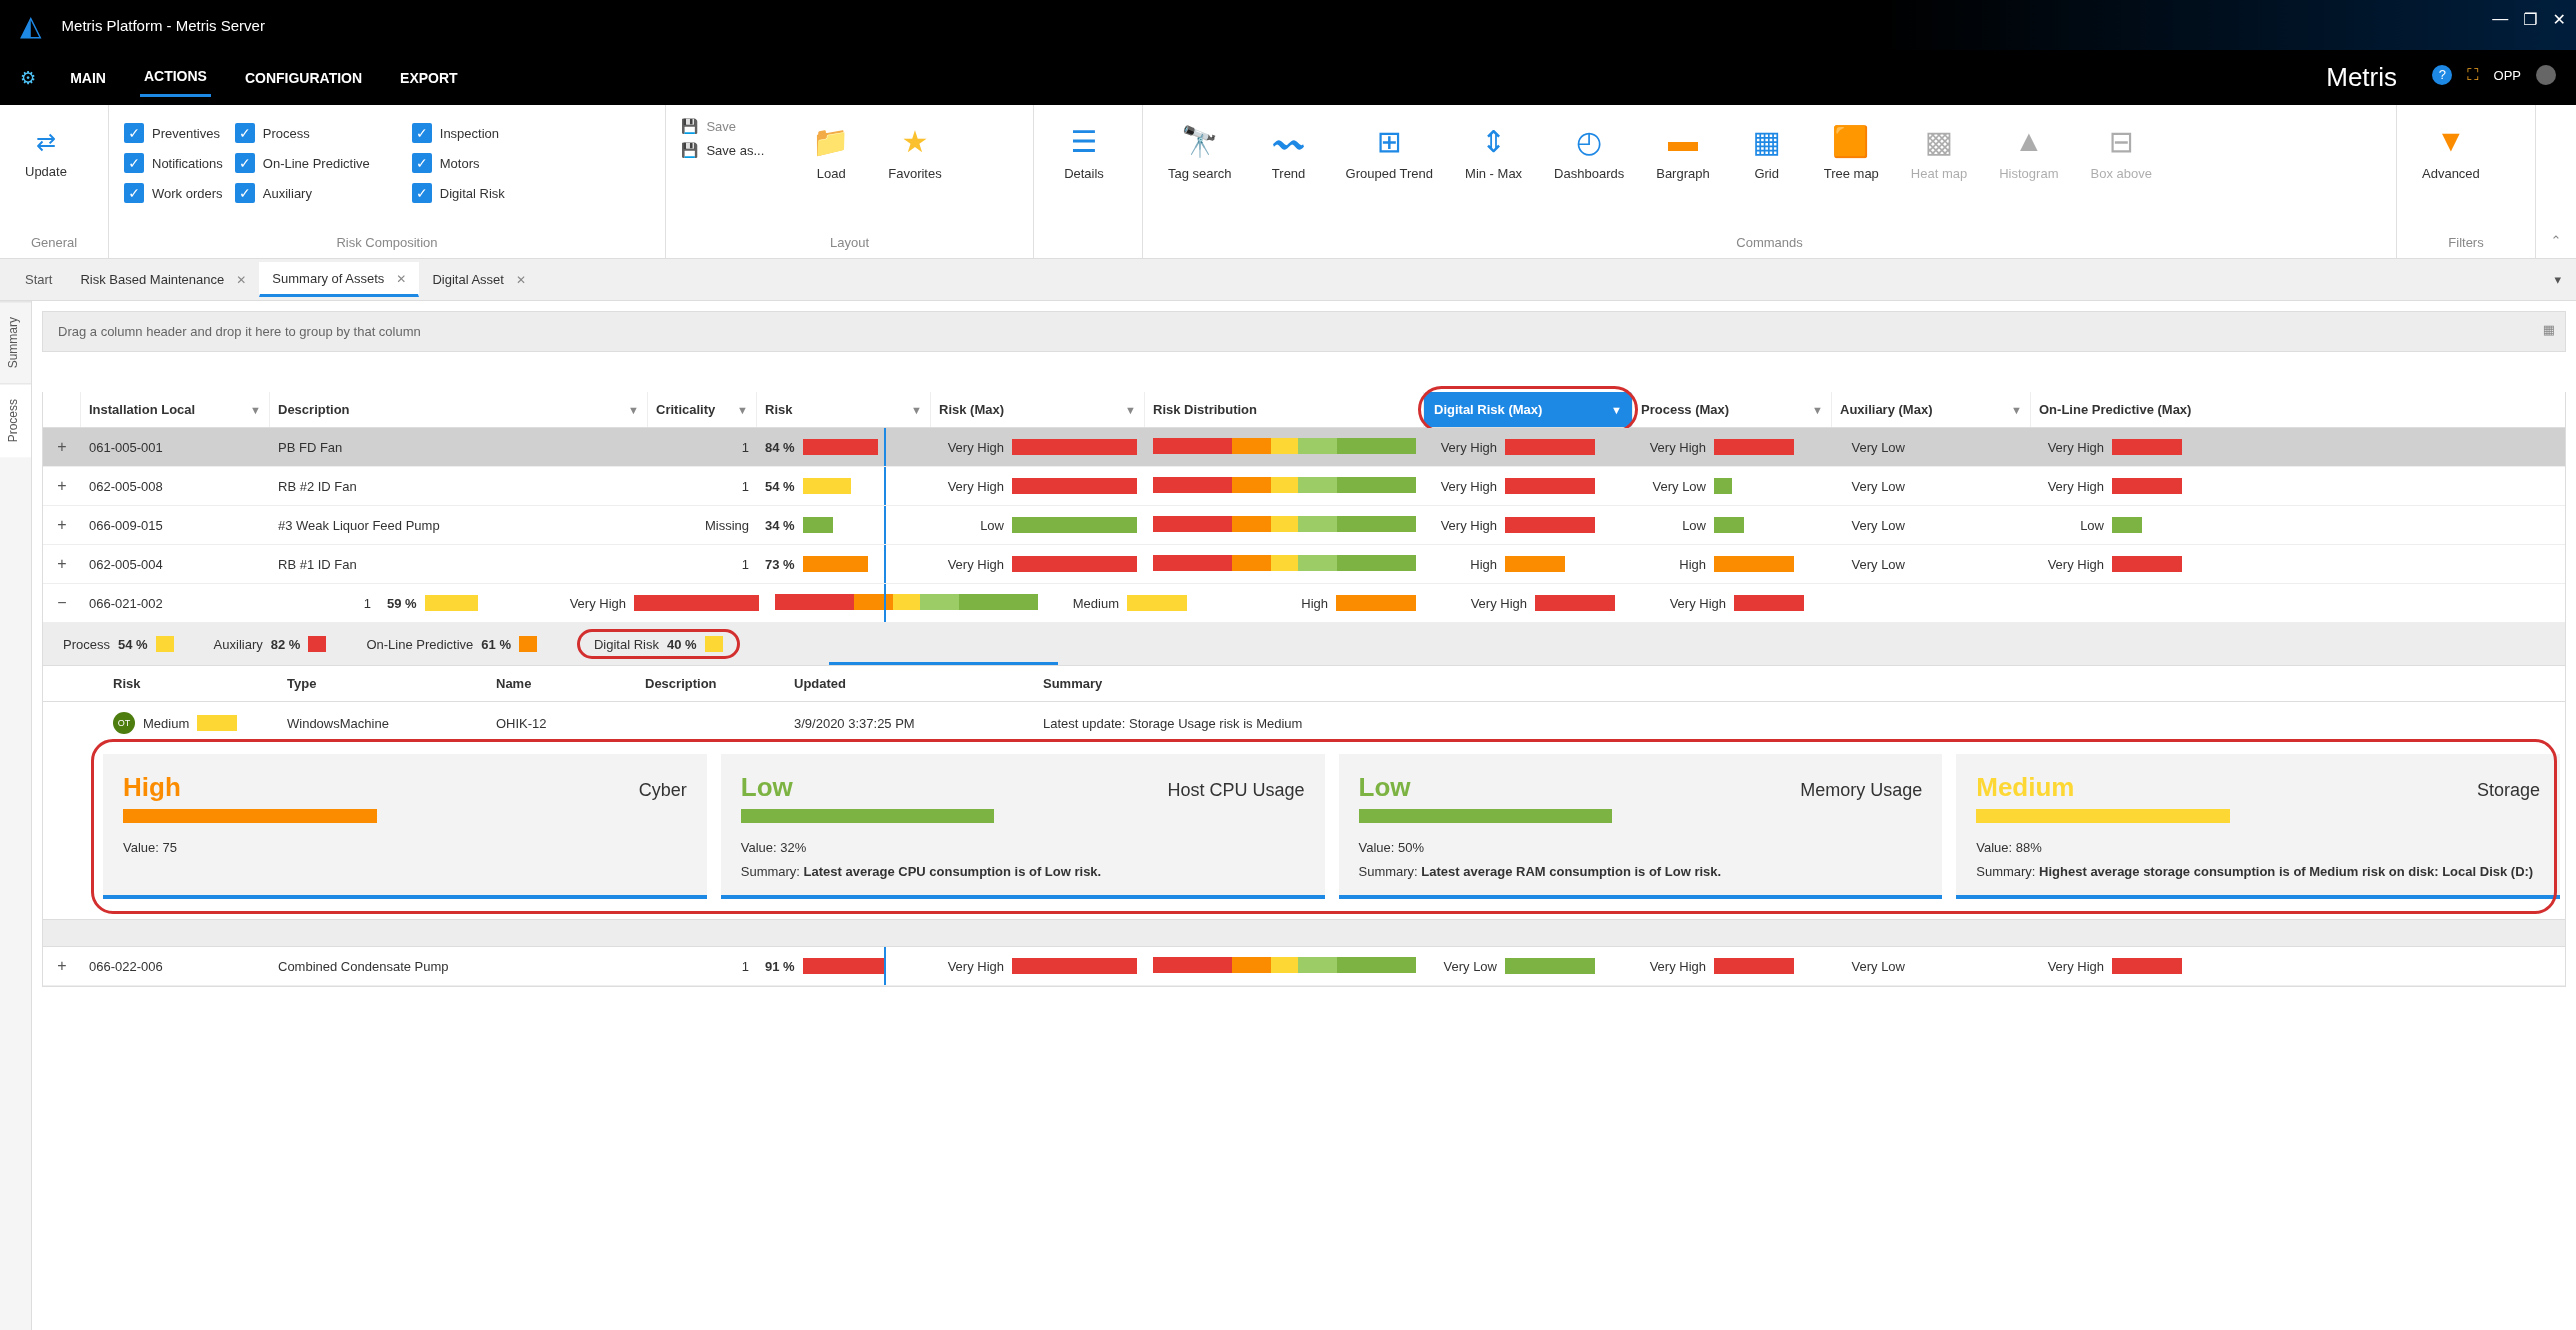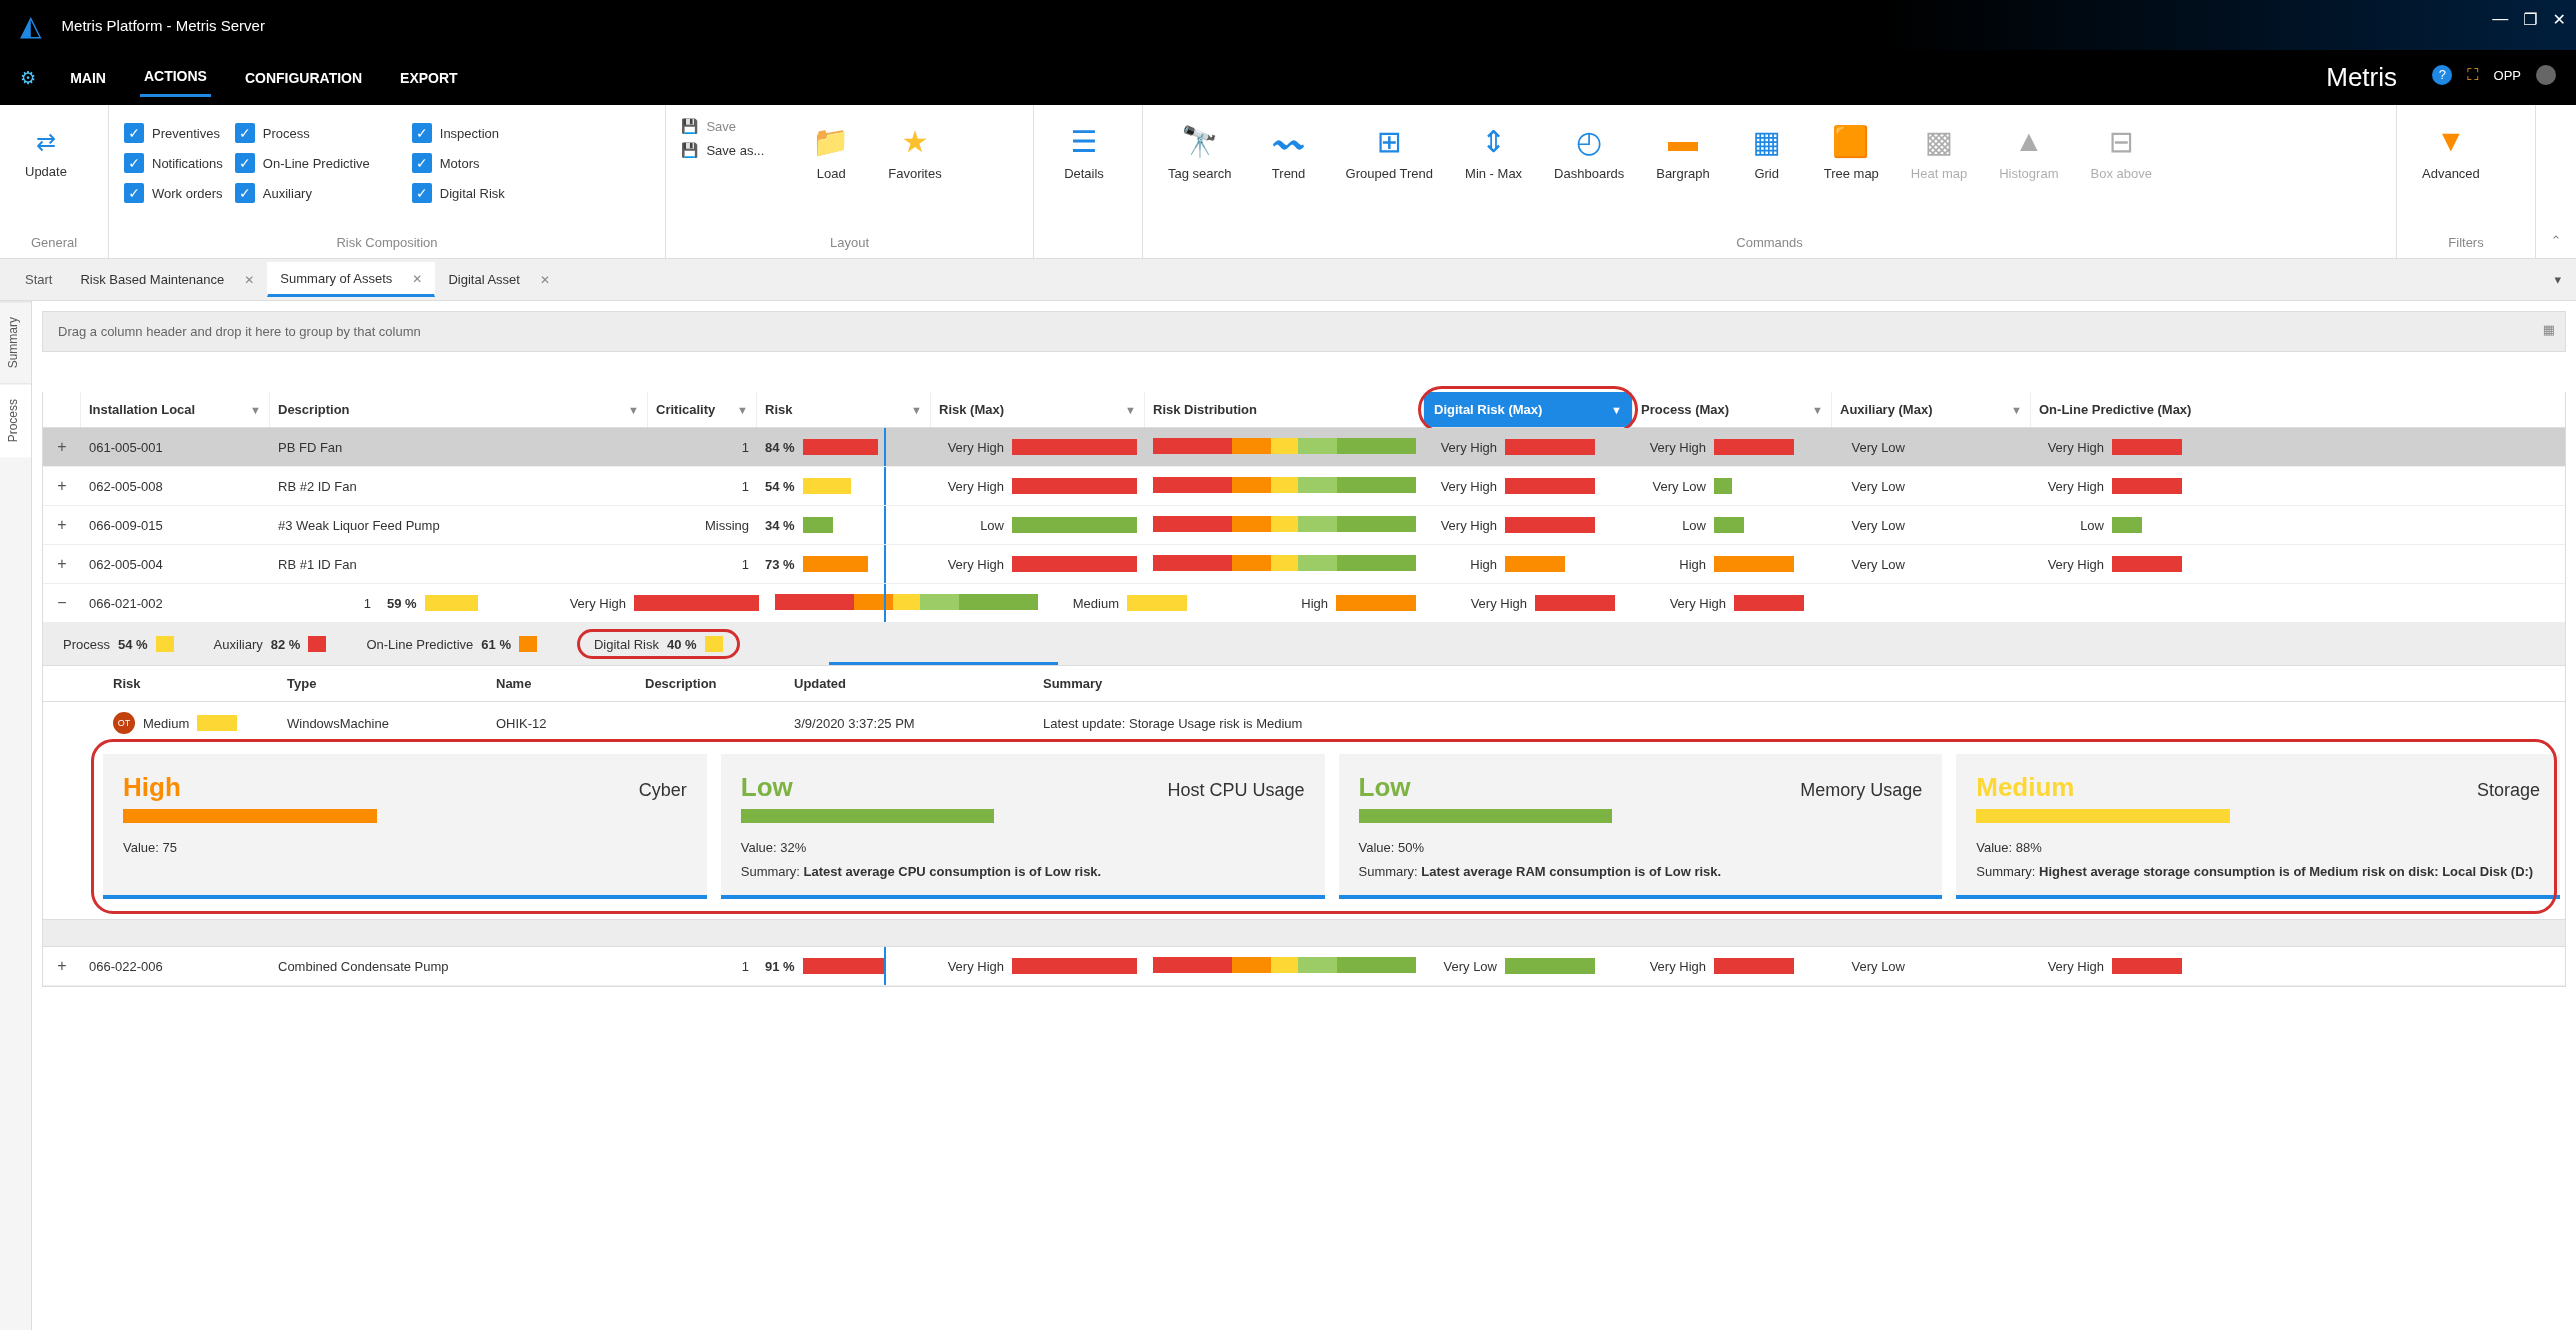--- a/index.html
+++ b/index.html
@@ -44,21 +44,21 @@
   
   .ribbon-btn { display: flex; flex-direction: column; align-items: center; gap: 8px; padding: 6px 10px; cursor: pointer; min-width: 70px; }
   .ribbon-btn .icon { font-size: 30px; height: 34px; display: flex; align-items: center; }
   .ribbon-btn .label { font-size: 13px; text-align: center; line-height: 1.2; }
   
   .ribbon-collapse { width: 40px; display: flex; align-items: flex-end; justify-content: center; padding-bottom: 10px; color: #888; cursor: pointer; }
   
   
   .tabrow { background: #f0f0f0; border-bottom: 1px solid #ddd; height: 42px; display: flex; align-items: center; padding: 0 10px; position: relative; }
   .tabrow .start { padding: 0 15px; color: #555; }
-  .tabrow .tab { padding: 8px 12px; display: flex; align-items: center; gap: 20px; cursor: pointer; border: 1px solid transparent; }
+  .tabrow .tab { padding: 8px 12px; display: flex; align-items: center; gap: 12px; cursor: pointer; border: 1px solid transparent; }
   .tabrow .tab.active { background: #fff; border-bottom: 3px solid #1e88e5; }
   .tabrow .tab .close { color: #888; font-size: 12px; }
   .tabrow .dropdown { position: absolute; right: 15px; color: #555; cursor: pointer; }
   
   
   .main-area { display: flex; height: calc(100% - 300px); }
   .side-tabs { width: 32px; background: #f5f5f5; border-right: 1px solid #ddd; display: flex; flex-direction: column; }
   .side-tab { writing-mode: vertical-rl; transform: rotate(180deg); padding: 15px 6px; text-align: center; border-bottom: 1px solid #ddd; cursor: pointer; font-size: 12px; color: #555; }
   .side-tab.active { background: #fff; }
   
@@ -109,21 +109,21 @@
   .summary-row { background: #ededed; padding: 12px 20px; display: flex; gap: 40px; border-bottom: 1px solid #ddd; position: relative; }
   .summary-item { display: flex; align-items: center; gap: 8px; }
   .summary-item.highlighted { border: 3px solid #d32f2f; border-radius: 18px; padding: 4px 14px; margin: -6px 0; }
   .summary-underline { position: absolute; bottom: 0; left: 786px; width: 229px; height: 3px; background: #1e88e5; }
   
   
   .detail-header { display: flex; background: #fff; border-bottom: 1px solid #ddd; font-weight: 600; padding: 10px 0; }
   .detail-header .dcell { padding: 0 15px; }
   .detail-row { display: flex; background: #fff; padding: 10px 0; align-items: center; }
   .detail-row .dcell { padding: 0 15px; display: flex; align-items: center; gap: 8px; }
-  .detail-row .ot-icon { width: 22px; height: 22px; background: #c2410c; border-radius: 50%; color: #fff; font-size: 9px; display: flex; align-items: center; justify-content: center; }
+  .detail-row .ot-icon { width: 22px; height: 22px; background: #4d7c0f; border-radius: 50%; color: #fff; font-size: 9px; display: flex; align-items: center; justify-content: center; }
   
   .dc-risk { width: 229px; padding-left: 70px !important; }
   .dc-type { width: 209px; }
   .dc-name { width: 149px; }
   .dc-desc { width: 149px; }
   .dc-updated { width: 249px; }
   .dc-summary { flex: 1; }
   
   
   .card-container { display: flex; gap: 14px; padding: 10px 5px 20px 60px; position: relative; }

